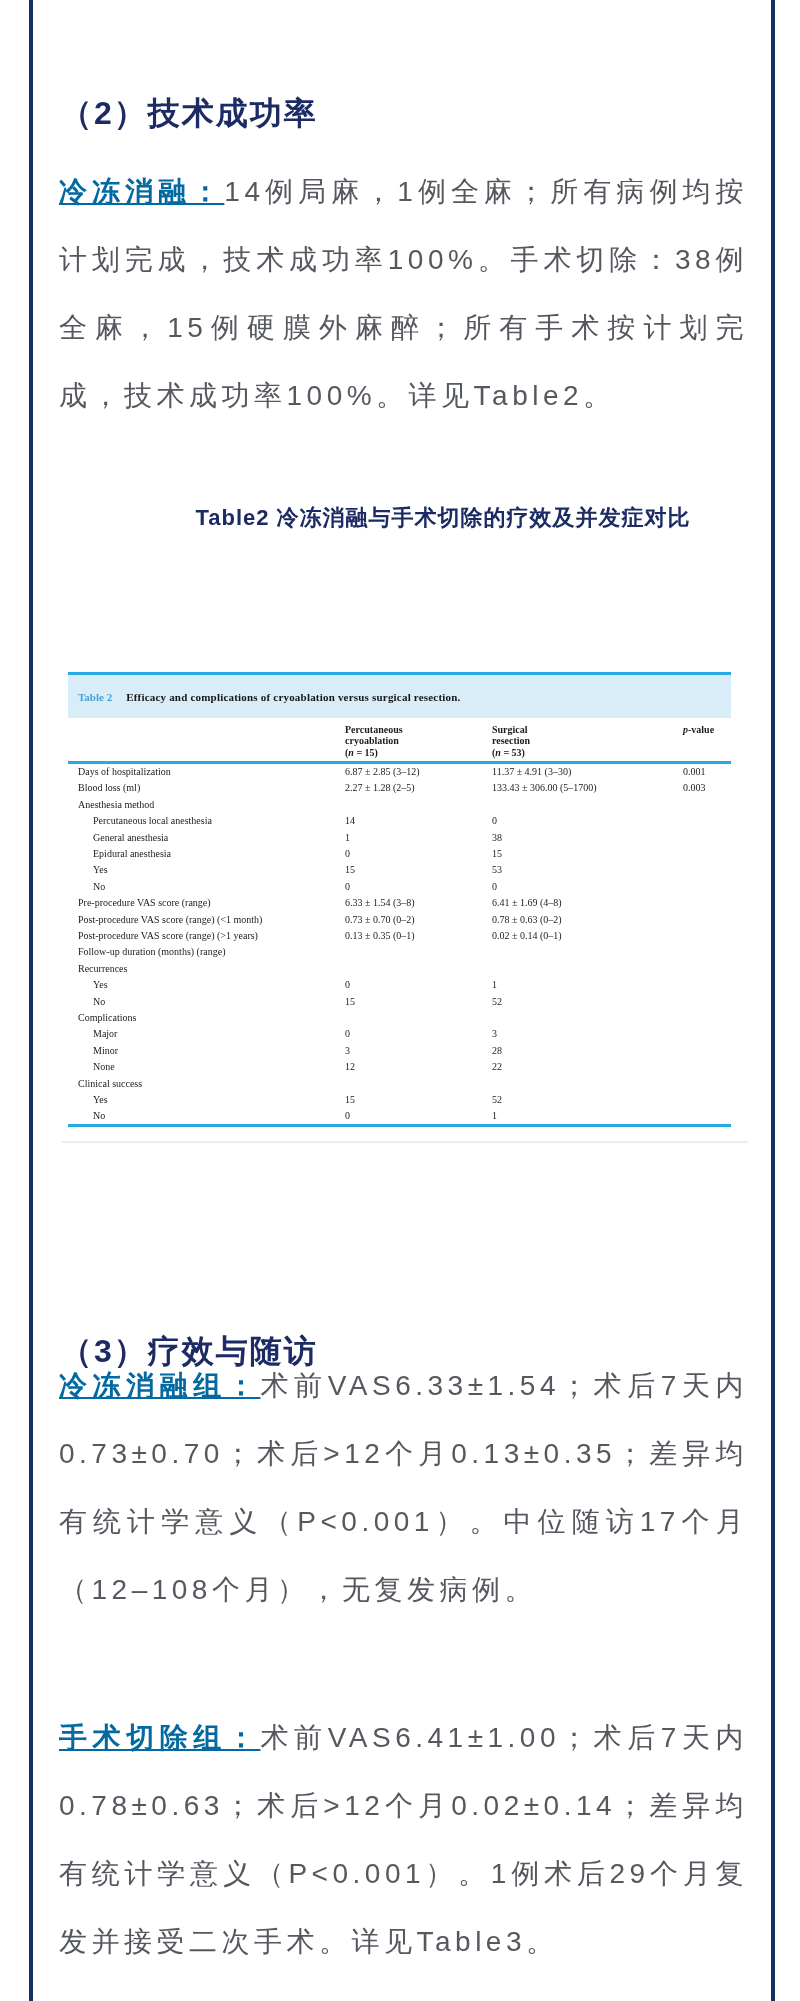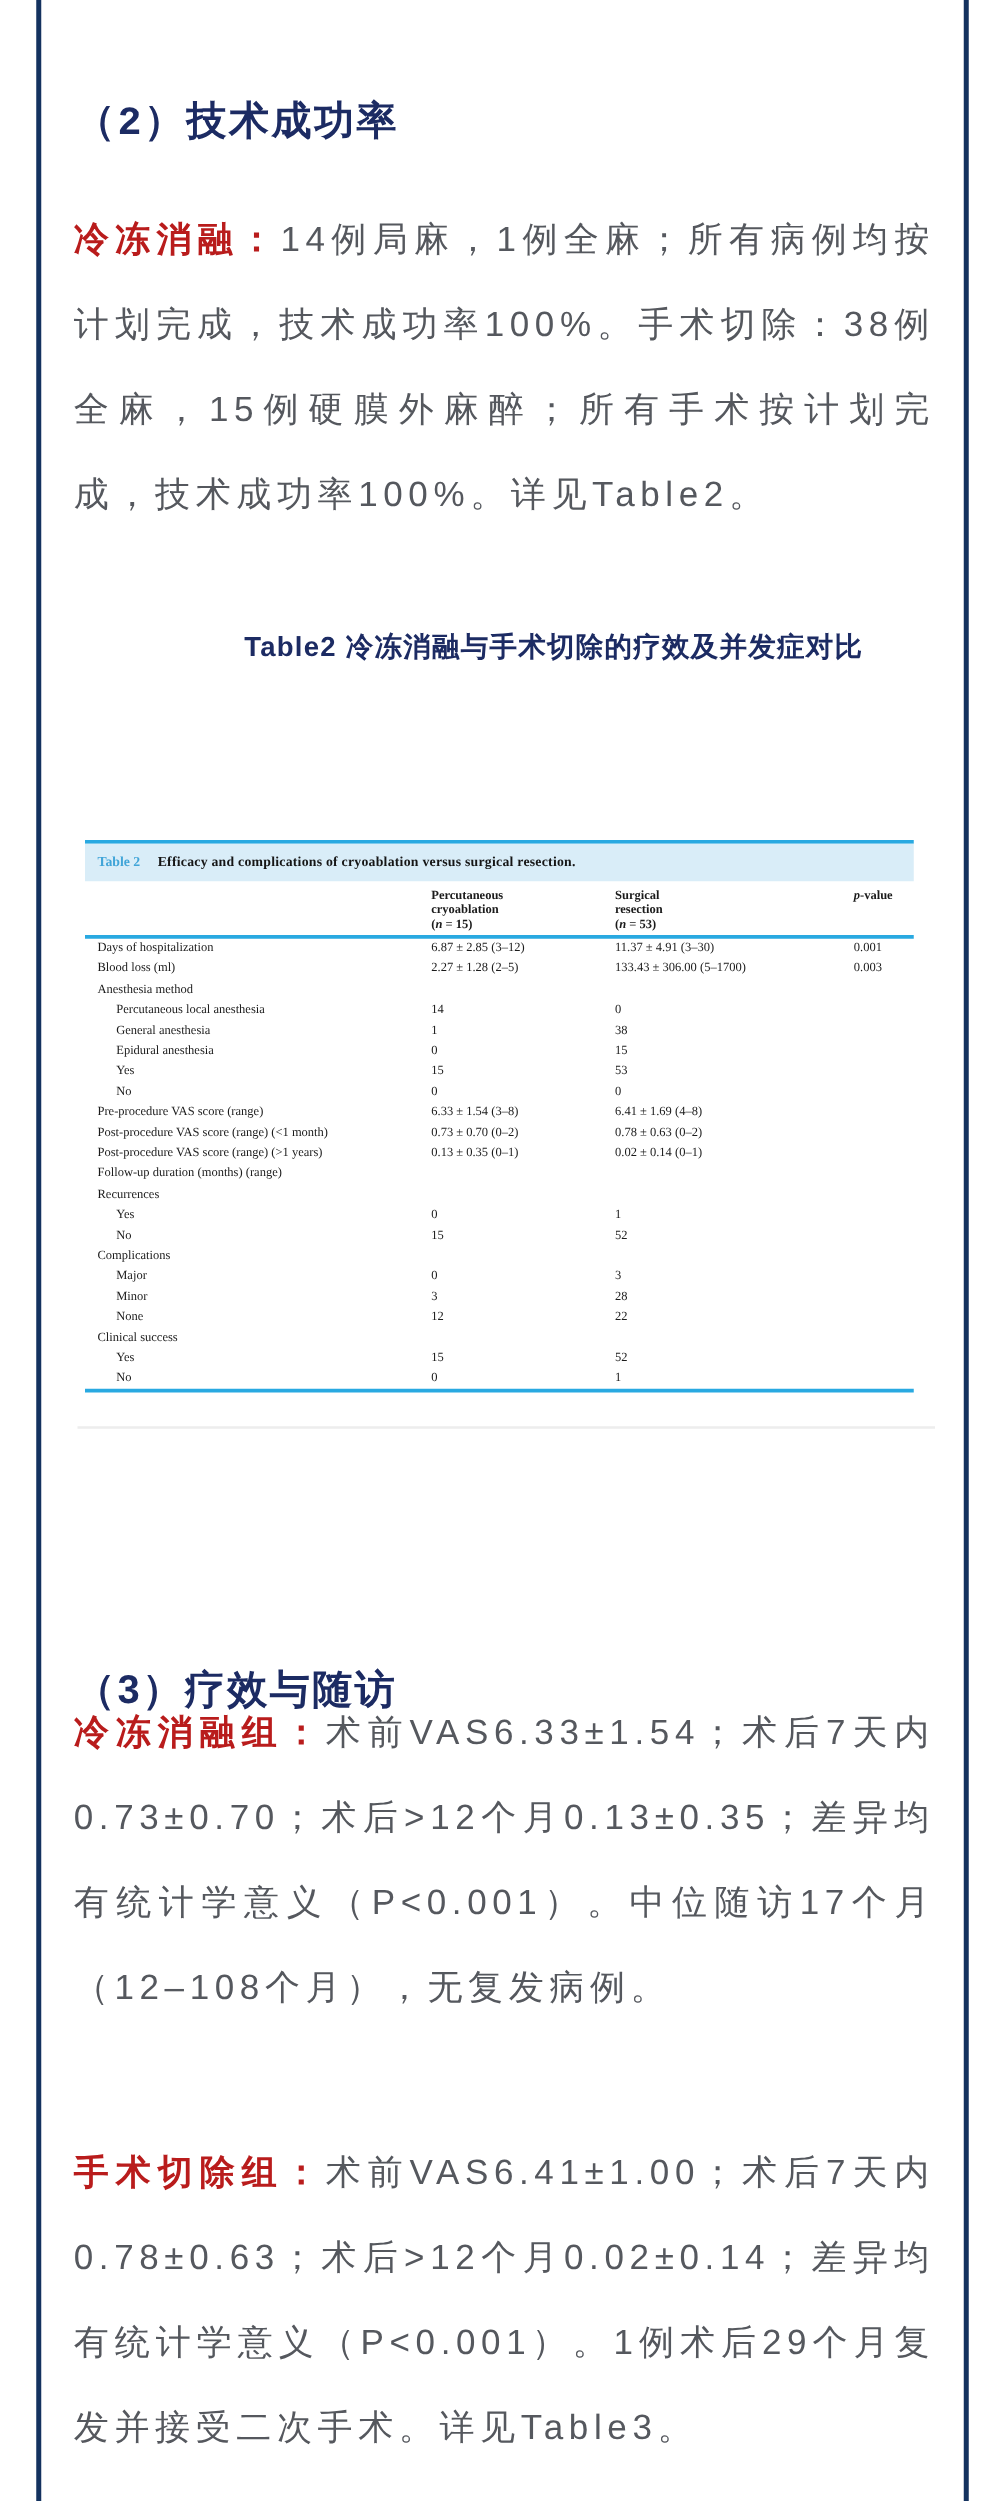--- a/index.html
+++ b/index.html
@@ -15,35 +15,35 @@
   .sec-heading{
     position:absolute;left:60px;width:690px;
     font-size:32px;font-weight:700;color:#1c2b63;
     letter-spacing:2px;line-height:40px;white-space:nowrap;
   }
   .body-para{
     position:absolute;left:59px;width:689px;
     font-size:28px;line-height:68px;color:#55585e;
     letter-spacing:4.5px;text-align:justify;text-justify:inter-ideograph;
   }
-  .body-para .lead{font-weight:700;color:#b91c1c;}
+  .body-para .lead{font-weight:700;color:#0369a1;text-decoration:underline;}
 
   .table-caption{
     position:absolute;left:33px;width:738px;text-align:center;
     font-size:22px;font-weight:700;color:#1c2b63;letter-spacing:1px;
   }
 
   
   .t2{
     position:absolute;left:68px;top:672px;width:663px;
     font-family:"Liberation Serif","DejaVu Serif",serif;color:#1b1b1b;
   }
   .t2-rule{height:3px;background:#29a9e1;}
   .t2-titlebar{
-    background:#d9edf8;height:30px;display:flex;align-items:center;
+    background:#d9edf8;height:43px;display:flex;align-items:center;
     padding-left:10px;font-size:11px;font-weight:700;
   }
   .t2-titlebar .tlabel{color:#41a5d8;margin-right:14px;white-space:nowrap;}
   .t2-titlebar .ttitle{color:#161616;letter-spacing:0.2px;}
   .t2-header{display:flex;padding:6px 0 3px 0;min-height:33px;}
   .t2-hcell{font-size:10px;font-weight:700;line-height:11.3px;}
   .t2-body{}
   .t2-row{display:flex;height:16.4px;align-items:center;}
   .t2-cell{font-size:10px;line-height:12px;white-space:nowrap;overflow:visible;}
   .c0{width:277px;box-sizing:border-box;padding-left:10px;flex:none;}
@@ -52,21 +52,21 @@
   .c3{flex:1;}
   .t2-cell.c0.indent{padding-left:25px;}
   .img-edge{position:absolute;left:62px;top:1141px;width:686px;height:2px;background:#ededed;}
 </style>
 </head>
 <body>
 
 <div class="vline left"></div>
 <div class="vline right"></div>
 
-<h2 class="sec-heading" style="top:52px;font-family:Liberation Mono, monospace;">（2）技术成功率</h2>
+<h2 class="sec-heading" style="top:66px;">（2）技术成功率</h2>
 
 <p class="body-para" style="top:130px;">
   <strong class="lead">冷冻消融：</strong><span>14例局麻，1例全麻；所有病例均按计划完成，技术成功率100%。手术切除：38例全麻，15例硬膜外麻醉；所有手术按计划完成，技术成功率100%。详见Table2。</span>
 </p>
 
 <div class="table-caption" style="top:503px;padding-left:41px;">Table2 冷冻消融与手术切除的疗效及并发症对比</div>
 
 <div class="t2">
   <div class="t2-rule"></div>
   <div class="t2-titlebar">

